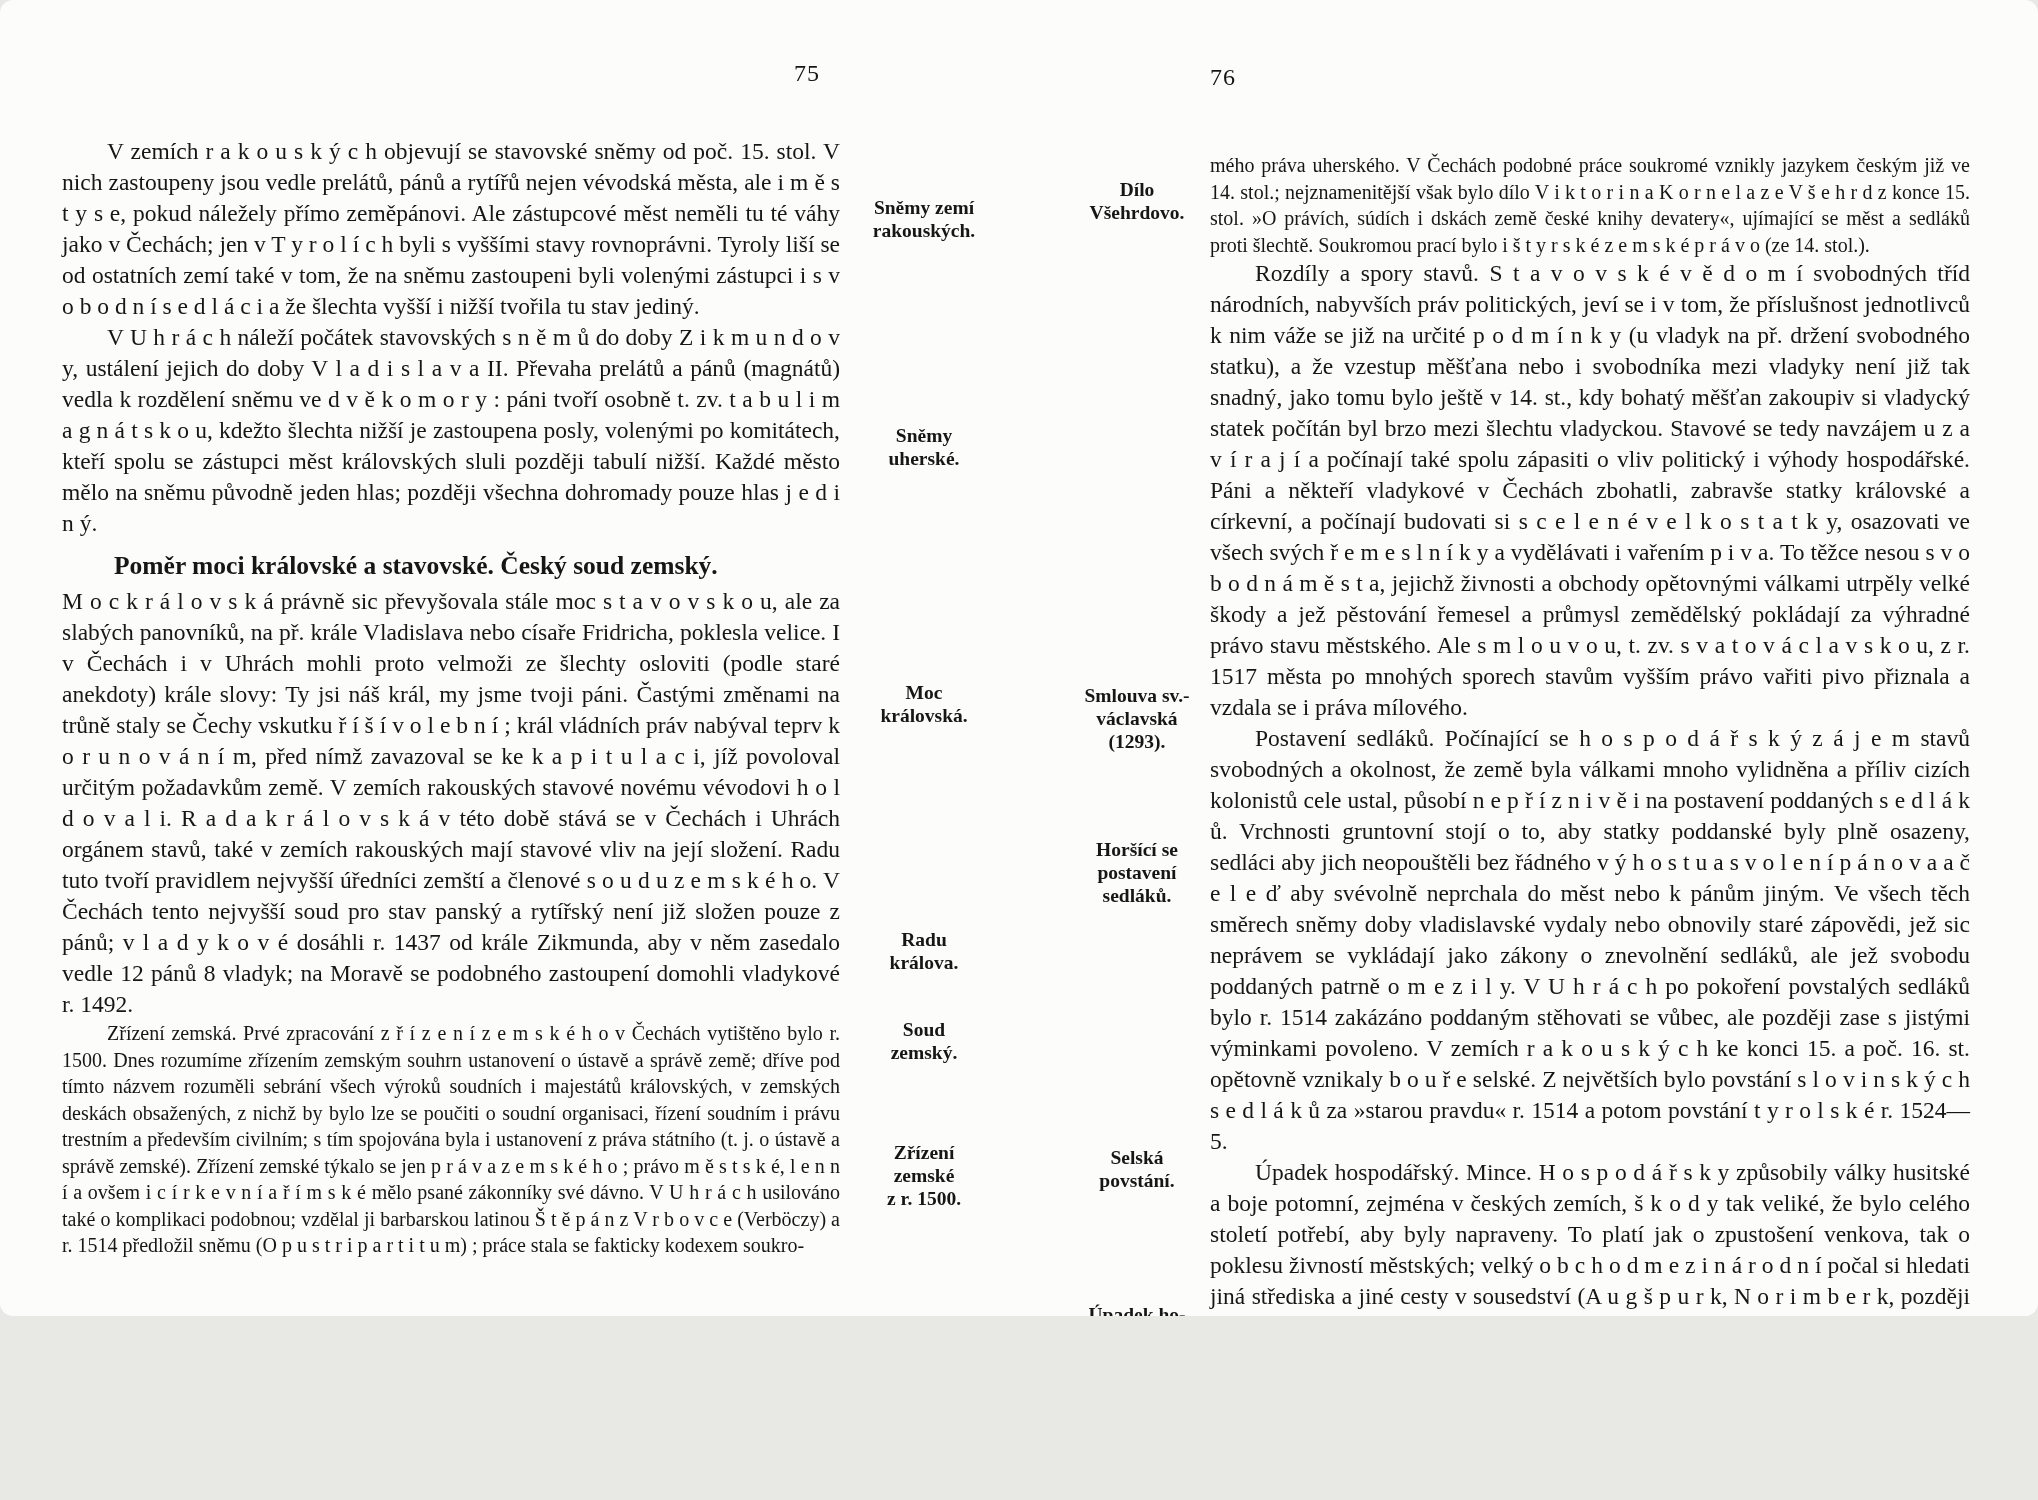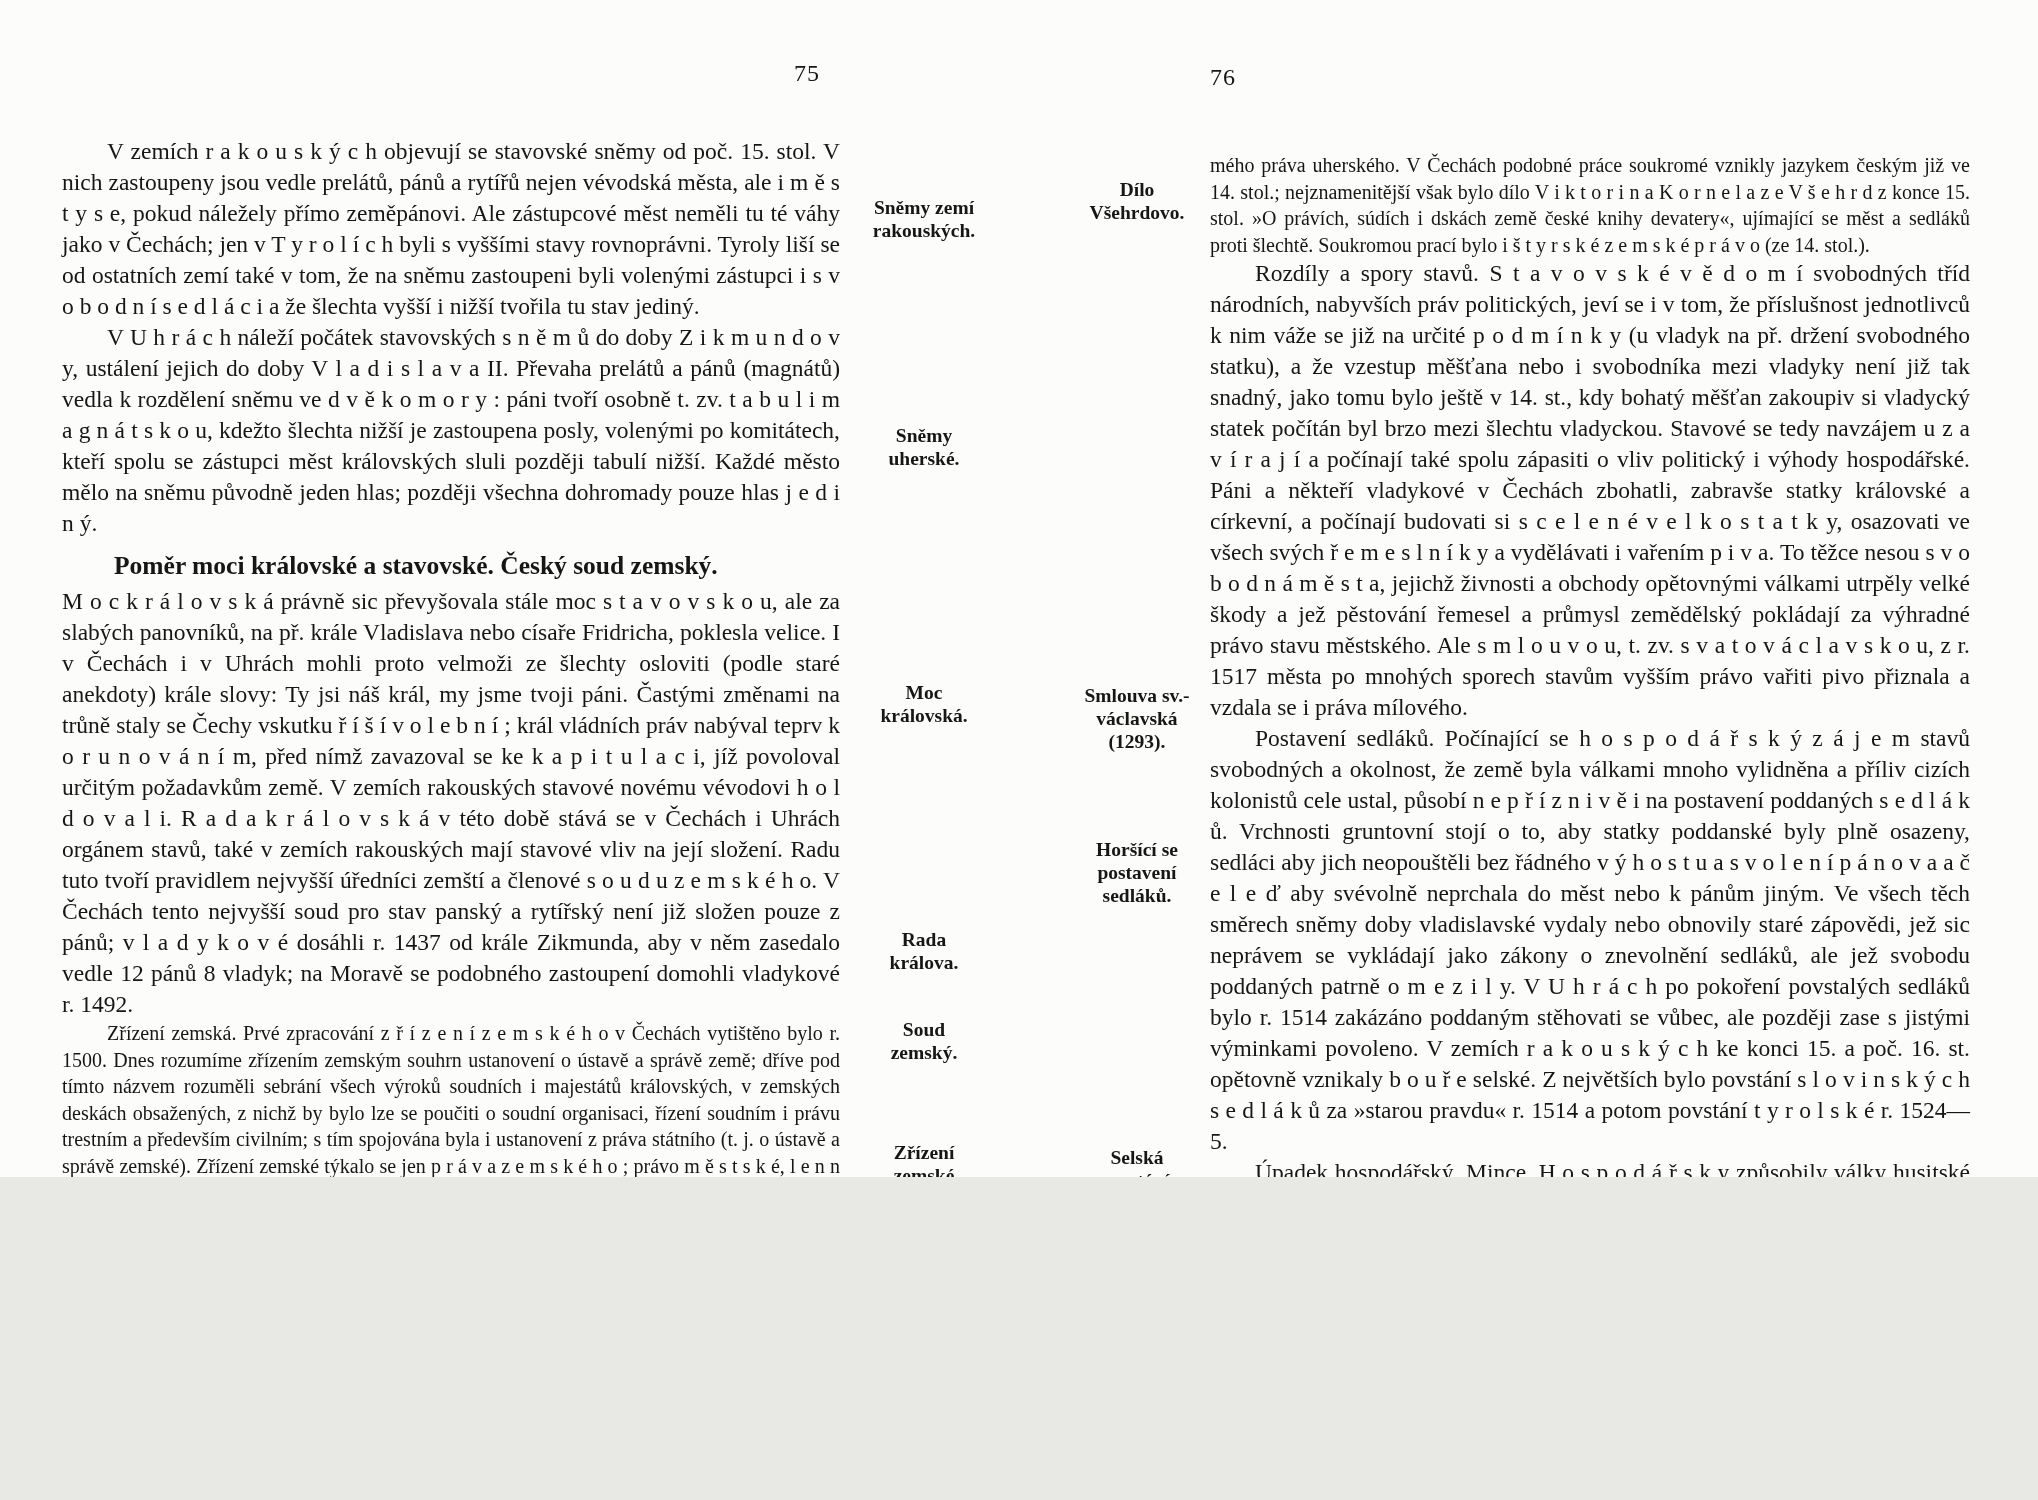--- a/index.html
+++ b/index.html
@@ -1,22 +1,23 @@
 <!DOCTYPE html>
 <html><head>
 <meta charset="utf-8">
 <style>
   html, body { margin:0; padding:0; background:#e8e8e4; }
   .sheet {
     position:relative;
-    width:2038px; height:1177px;
+    width:2038px; height:1316px;
     background:#fcfcfa;
     color:#161614;
     font-family:"Liberation Serif","DejaVu Serif",serif;
     overflow:hidden;
+    border-radius:13px;
   }
   .pagenum {
     position:absolute;
     font-size:24px;
     letter-spacing:1px;
   }
   .pagenum-left { left:62px; top:60px; width:758px; text-align:right; }
   .pagenum-right { left:1210px; top:64px; }
 
   .col-main { position:absolute; }
@@ -75,21 +76,21 @@
     <p class="body flush"><span>M o c  k r á l o v s k á právně sic převyšovala stále moc s t a v o v s k o u, ale za slabých panovníků, na př. krále Vladislava nebo císaře Fridricha, poklesla velice. I v Čechách i v Uhrách mohli proto velmoži ze šlechty osloviti (podle staré anekdoty) krále slovy: Ty jsi náš král, my jsme tvoji páni. Častými změnami na trůně staly se Čechy vskutku ř í š í  v o l e b n í ; král vládních práv nabýval teprv k o r u n o v á n í m, před nímž zavazoval se ke k a p i t u l a c i, jíž povoloval určitým požadavkům země. V zemích rakouských stavové novému vévodovi h o l d o v a l i. R a d a  k r á l o v s k á v této době stává se v Čechách i Uhrách orgánem stavů, také v zemích rakouských mají stavové vliv na její složení. Radu tuto tvoří pravidlem nejvyšší úředníci zemští a členové s o u d u  z e m s k é h o. V Čechách tento nejvyšší soud pro stav panský a rytířský není již složen pouze z pánů; v l a d y k o v é dosáhli r. 1437 od krále Zikmunda, aby v něm zasedalo vedle 12 pánů 8 vladyk; na Moravě se podobného zastoupení domohli vladykové r. 1492.</span></p>
     <p class="body small gap-sm"><b class="lead">Zřízení zemská.</b><span> Prvé zpracování z ř í z e n í  z e m s k é h o v Čechách vytištěno bylo r. 1500. Dnes rozumíme zřízením zemským souhrn ustanovení o ústavě a správě země; dříve pod tímto názvem rozuměli sebrání všech výroků soudních i majestátů královských, v zemských deskách obsažených, z nichž by bylo lze se poučiti o soudní organisaci, řízení soudním i právu trestním a především civilním; s tím spojována byla i ustanovení z práva státního (t. j. o ústavě a správě zemské). Zřízení zemské týkalo se jen p r á v a  z e m s k é h o ; právo m ě s t s k é, l e n n í a ovšem i c í r k e v n í  a  ř í m s k é mělo psané zákonníky své dávno. V U h r á c h usilováno také o komplikaci podobnou; vzdělal ji barbarskou latinou Š t ě p á n  z  V r b o v c e (Verböczy) a r. 1514 předložil sněmu (O p u s  t r i p a r t i t u m) ; práce stala se fakticky kodexem soukro-</span></p>
   </div>
 
   <div class="note note-left" style="top:196px">Sněmy zemí
 rakouských.</div>
   <div class="note note-left" style="top:424px">Sněmy
 uherské.</div>
   <div class="note note-left" style="top:681px">Moc
 královská.</div>
-  <div class="note note-left" style="top:928px">Rada
+  <div class="note note-left" style="top:928px">Radu
 králova.</div>
   <div class="note note-left" style="top:1018px">Soud
 zemský.</div>
   <div class="note note-left" style="top:1141px">Zřízení
 zemské
 z r. 1500.</div>
   <div class="note note-left" style="top:1379px">Vrbovcovo
 Tripartitum.</div>
 
   <div class="col-main col-main-right">

